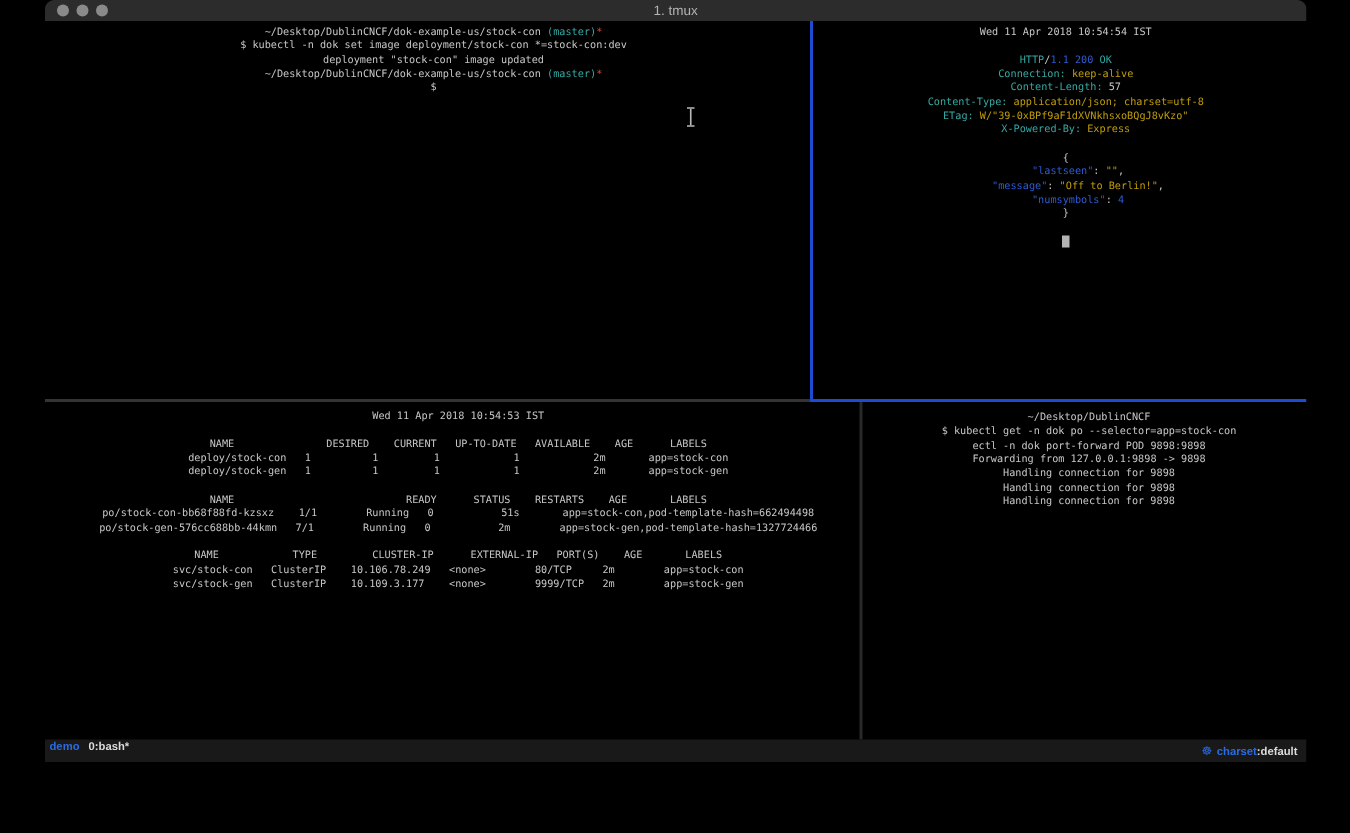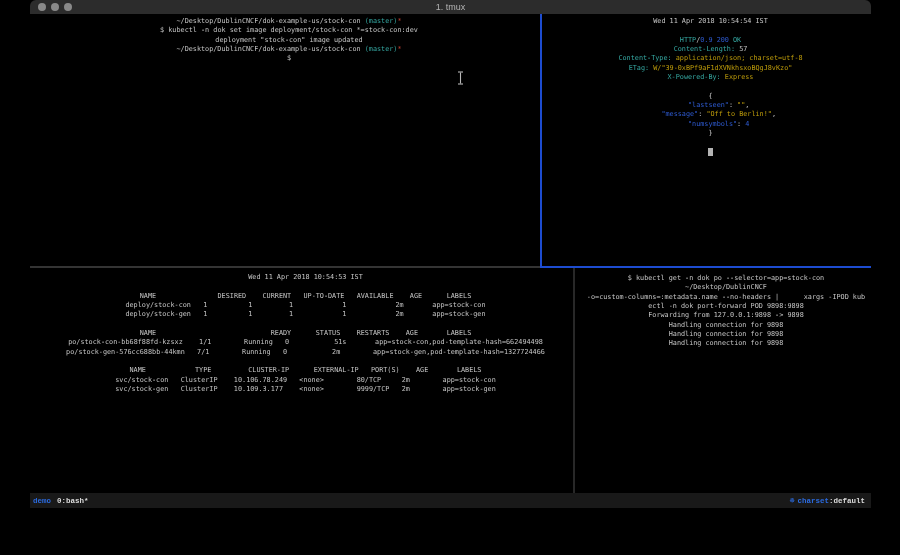--- a/index.html
+++ b/index.html
@@ -23,22 +23,22 @@
   .cur{background:#b3b3b3;color:#b3b3b3;}
   #p-tl{left:0;top:14px;width:510px;height:252px;padding:3px 0 0 4px;}
   #p-tr{left:512px;top:14px;width:329px;height:252px;padding:3px 0 0 4px;}
   #p-bl{left:0;top:268px;width:543px;height:225px;padding:5px 0 0 4px;}
   #p-br{left:545px;top:268px;width:296px;height:225px;padding:6px 0 0 3px;}
   .border-v-top{position:absolute;left:510px;top:14px;width:2px;height:254px;background:#1d4cd0;}
   .border-h-left{position:absolute;left:0;top:266px;width:510px;height:2px;background:#343434;}
   .border-h-right{position:absolute;left:510px;top:266px;width:331px;height:2px;background:#1d4cd0;}
   .border-v-bottom{position:absolute;left:543px;top:268px;width:2px;height:225px;background:#282828;}
   .statusbar{position:absolute;left:0;top:493px;width:100%;height:15px;background:#191919;
-             display:flex;align-items:center;box-sizing:border-box;padding:0 6px 0 3px;
-             font-family:Liberation Mono, monospace;font-size:7.5px;font-weight:bold;}
+             display:flex;box-sizing:border-box;padding:0 6px 0 3px;
+             font-family:Liberation Sans, sans-serif;font-size:7.5px;font-weight:bold;}
   .sb-session{color:#2b6be0;}
   .sb-window{color:#dcdcdc;margin-left:6px;}
   .sb-right{margin-left:auto;display:flex;align-items:center;}
   .sb-kubeicon{color:#2b6be0;font-weight:normal;margin-right:3px;font-size:8px;}
   .sb-context{color:#2b6be0;}
   .sb-namespace{color:#dcdcdc;}
   .ibeam{position:absolute;left:426px;top:71px;width:9px;height:14px;}
 </style>
 </head>
 <body>
@@ -61,21 +61,22 @@
         <div class="ln"><span class="w">deployment "stock-con" image updated</span></div>
         <div class="ln"><span class="w">~/Desktop/DublinCNCF/dok-example-us/stock-con </span><span class="cy">(master)</span><span class="r">*</span></div>
         <div class="ln"><span class="w">$</span></div>
       </div>
 
     <div class="border-v-top"></div>
 
     <div class="pane" id="p-tr">
         <div class="ln"><span class="w">Wed 11 Apr 2018 10:54:54 IST</span></div>
         <div class="ln">&nbsp;</div>
-        <div class="ln"><span class="cy">HTTP</span><span class="w">/</span><span class="b">0.9 200</span><span class="w"> </span><span class="cy">OK</span></div>
+        <div class="ln"><span class="cy">HTTP</span><span class="w">/</span><span class="b">1.1 200</span><span class="w"> </span><span class="cy">OK</span></div>
+        <div class="ln"><span class="cy">Connection:</span><span class="y"> keep-alive</span></div>
         <div class="ln"><span class="cy">Content-Length:</span><span class="w"> 57</span></div>
         <div class="ln"><span class="cy">Content-Type:</span><span class="y"> application/json; charset=utf-8</span></div>
         <div class="ln"><span class="cy">ETag:</span><span class="y"> W/"39-0xBPf9aF1dXVNkhsxoBQgJ8vKzo"</span></div>
         <div class="ln"><span class="cy">X-Powered-By:</span><span class="y"> Express</span></div>
         <div class="ln">&nbsp;</div>
         <div class="ln"><span class="w">{</span></div>
         <div class="ln"><span class="w">    </span><span class="b">"lastseen"</span><span class="w">: </span><span class="y">""</span><span class="w">,</span></div>
         <div class="ln"><span class="w">    </span><span class="b">"message"</span><span class="w">: </span><span class="y">"Off to Berlin!"</span><span class="w">,</span></div>
         <div class="ln"><span class="w">    </span><span class="b">"numsymbols"</span><span class="w">: </span><span class="b">4</span></div>
         <div class="ln"><span class="w">}</span></div>
@@ -98,23 +99,22 @@
         <div class="ln"><span class="w">po/stock-gen-576cc688bb-44kmn   7/1        Running   0           2m        app=stock-gen,pod-template-hash=1327724466</span></div>
         <div class="ln">&nbsp;</div>
         <div class="ln"><span class="w">NAME            TYPE         CLUSTER-IP      EXTERNAL-IP   PORT(S)    AGE       LABELS</span></div>
         <div class="ln"><span class="w">svc/stock-con   ClusterIP    10.106.78.249   &lt;none&gt;        80/TCP     2m        app=stock-con</span></div>
         <div class="ln"><span class="w">svc/stock-gen   ClusterIP    10.109.3.177    &lt;none&gt;        9999/TCP   2m        app=stock-gen</span></div>
       </div>
 
     <div class="border-v-bottom"></div>
 
     <div class="pane" id="p-br">
+        <div class="ln"><span class="w">~/Desktop/DublinCNCF</span></div>
         <div class="ln"><span class="w">$ kubectl get -n dok po --selector=app=stock-con</span></div>
-        <div class="ln"><span class="w">~/Desktop/DublinCNCF</span></div>
-        <div class="ln"><span class="w">-o=custom-columns=:metadata.name --no-headers |      xargs -IPOD kub</span></div>
         <div class="ln"><span class="w">ectl -n dok port-forward POD 9898:9898</span></div>
         <div class="ln"><span class="w">Forwarding from 127.0.0.1:9898 -&gt; 9898</span></div>
         <div class="ln"><span class="w">Handling connection for 9898</span></div>
         <div class="ln"><span class="w">Handling connection for 9898</span></div>
         <div class="ln"><span class="w">Handling connection for 9898</span></div>
       </div>
 
     <svg class="ibeam" viewBox="0 0 9 14" xmlns="http://www.w3.org/2000/svg">
       <g stroke="#b8b8b8" stroke-width="1.1" fill="none">
         <line x1="4.5" y1="1.5" x2="4.5" y2="12.5"></line>

